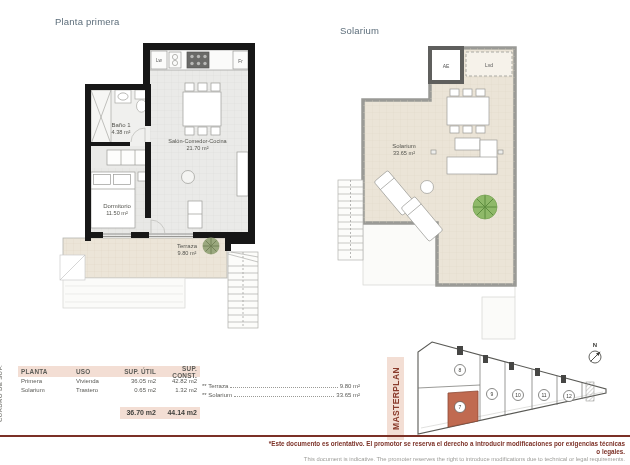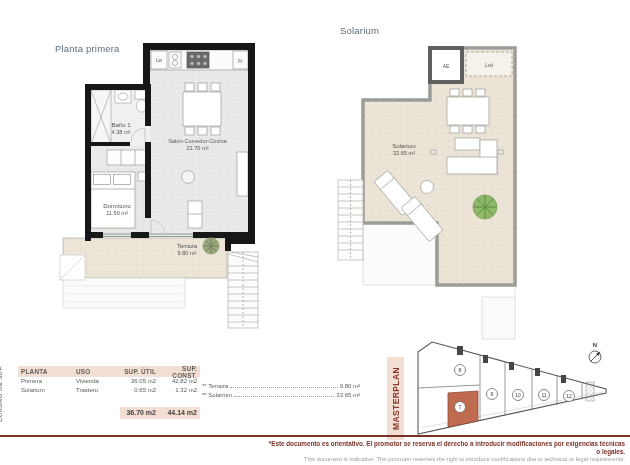--- a/index.html
+++ b/index.html
@@ -33,21 +33,21 @@
   .mp-label span{writing-mode:vertical-rl;transform:rotate(180deg);font-size:8.5px;font-weight:bold;
             color:#8a3b2c;letter-spacing:.4px;}
   .redline{position:absolute;left:0;top:435px;width:630px;height:2px;background:#7b3026;}
   .footer{position:absolute;right:5px;top:440px;width:360px;text-align:right;}
   .footer .es{font-size:6.3px;font-weight:bold;color:#7b3026;line-height:1.25;}
   .footer .en{font-size:5.8px;color:#9c9c98;line-height:1.25;}
 </style>
 </head>
 <body>
 
-<div class="plan-title" style="left:55px;top:43px;">Planta primera</div>
+<div class="plan-title" style="left:55px;top:16px;">Planta primera</div>
 <div class="plan-title" style="left:340px;top:25px;">Solarium</div>
 
 <svg style="left:45px;top:40px;" width="220" height="300" viewBox="0 0 220 300">
   <defs>
     <pattern id="tileG" width="7" height="7" patternUnits="userSpaceOnUse">
       <path d="M7 0H0V7" fill="none" stroke="#dcdcd7" stroke-width="0.5"></path>
     </pattern>
     <pattern id="tileB" width="7" height="7" patternUnits="userSpaceOnUse">
       <path d="M7 0H0V7" fill="none" stroke="#ded5c4" stroke-width="0.5"></path>
     </pattern>

